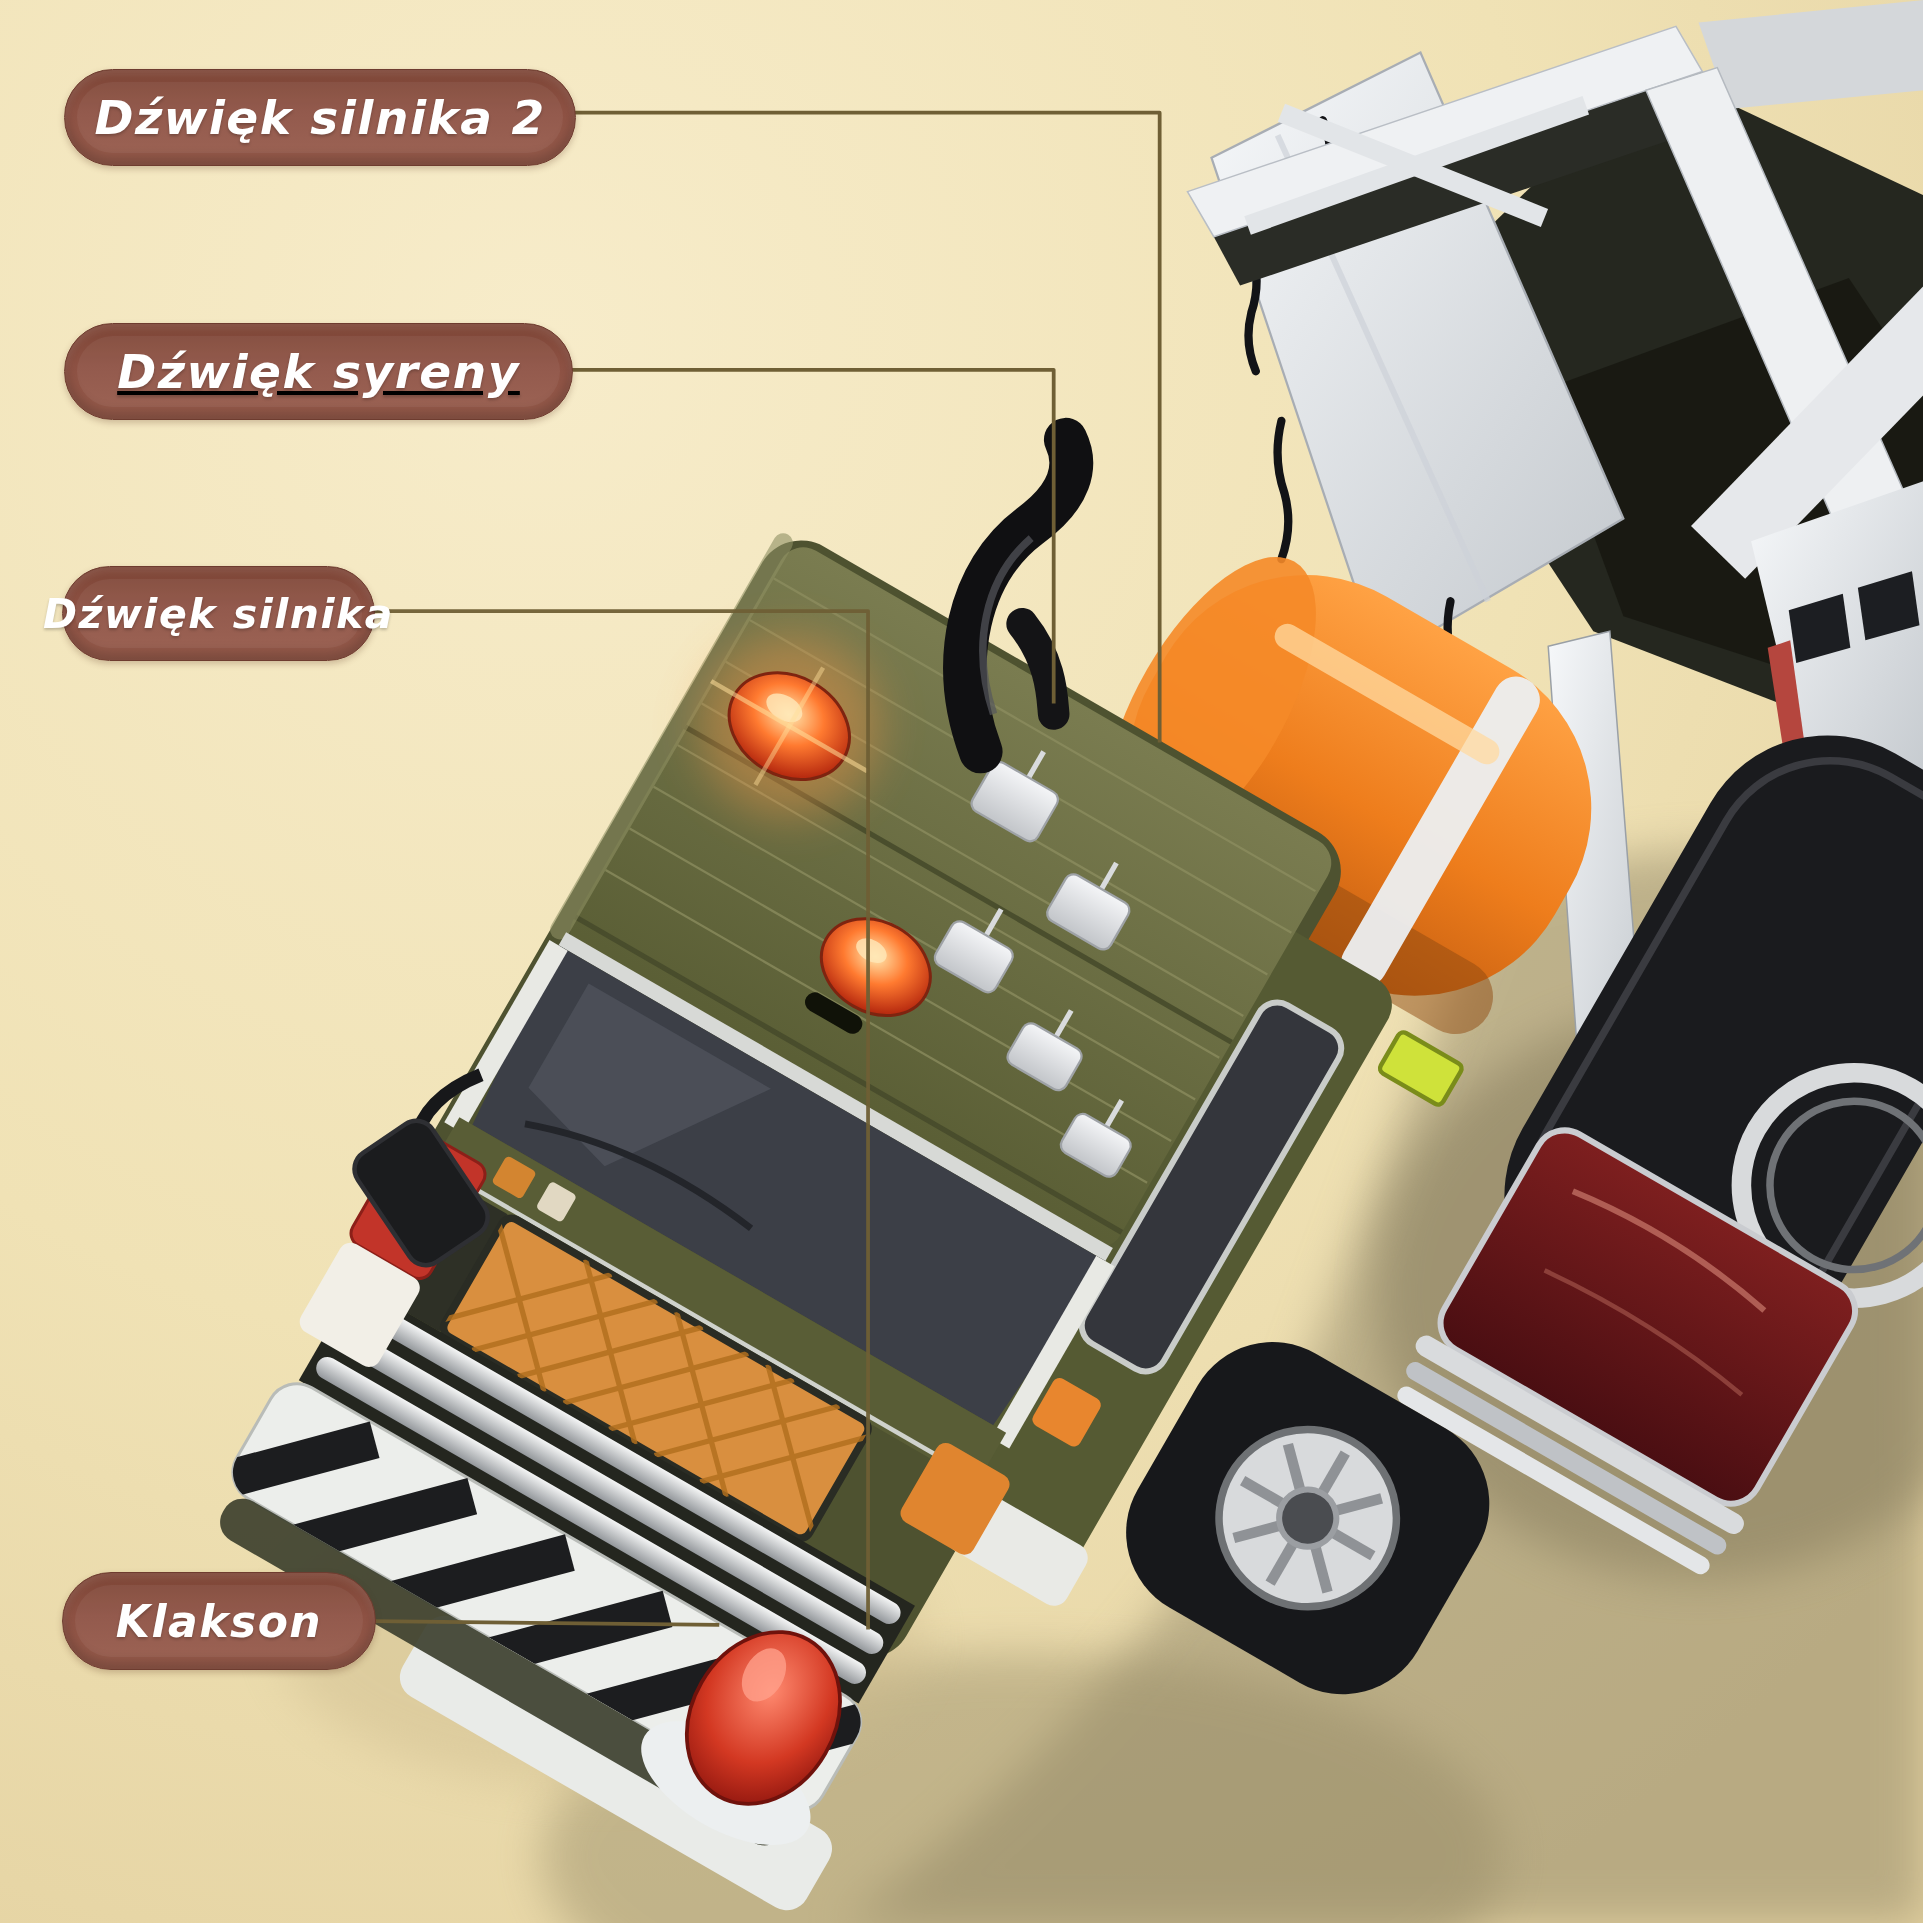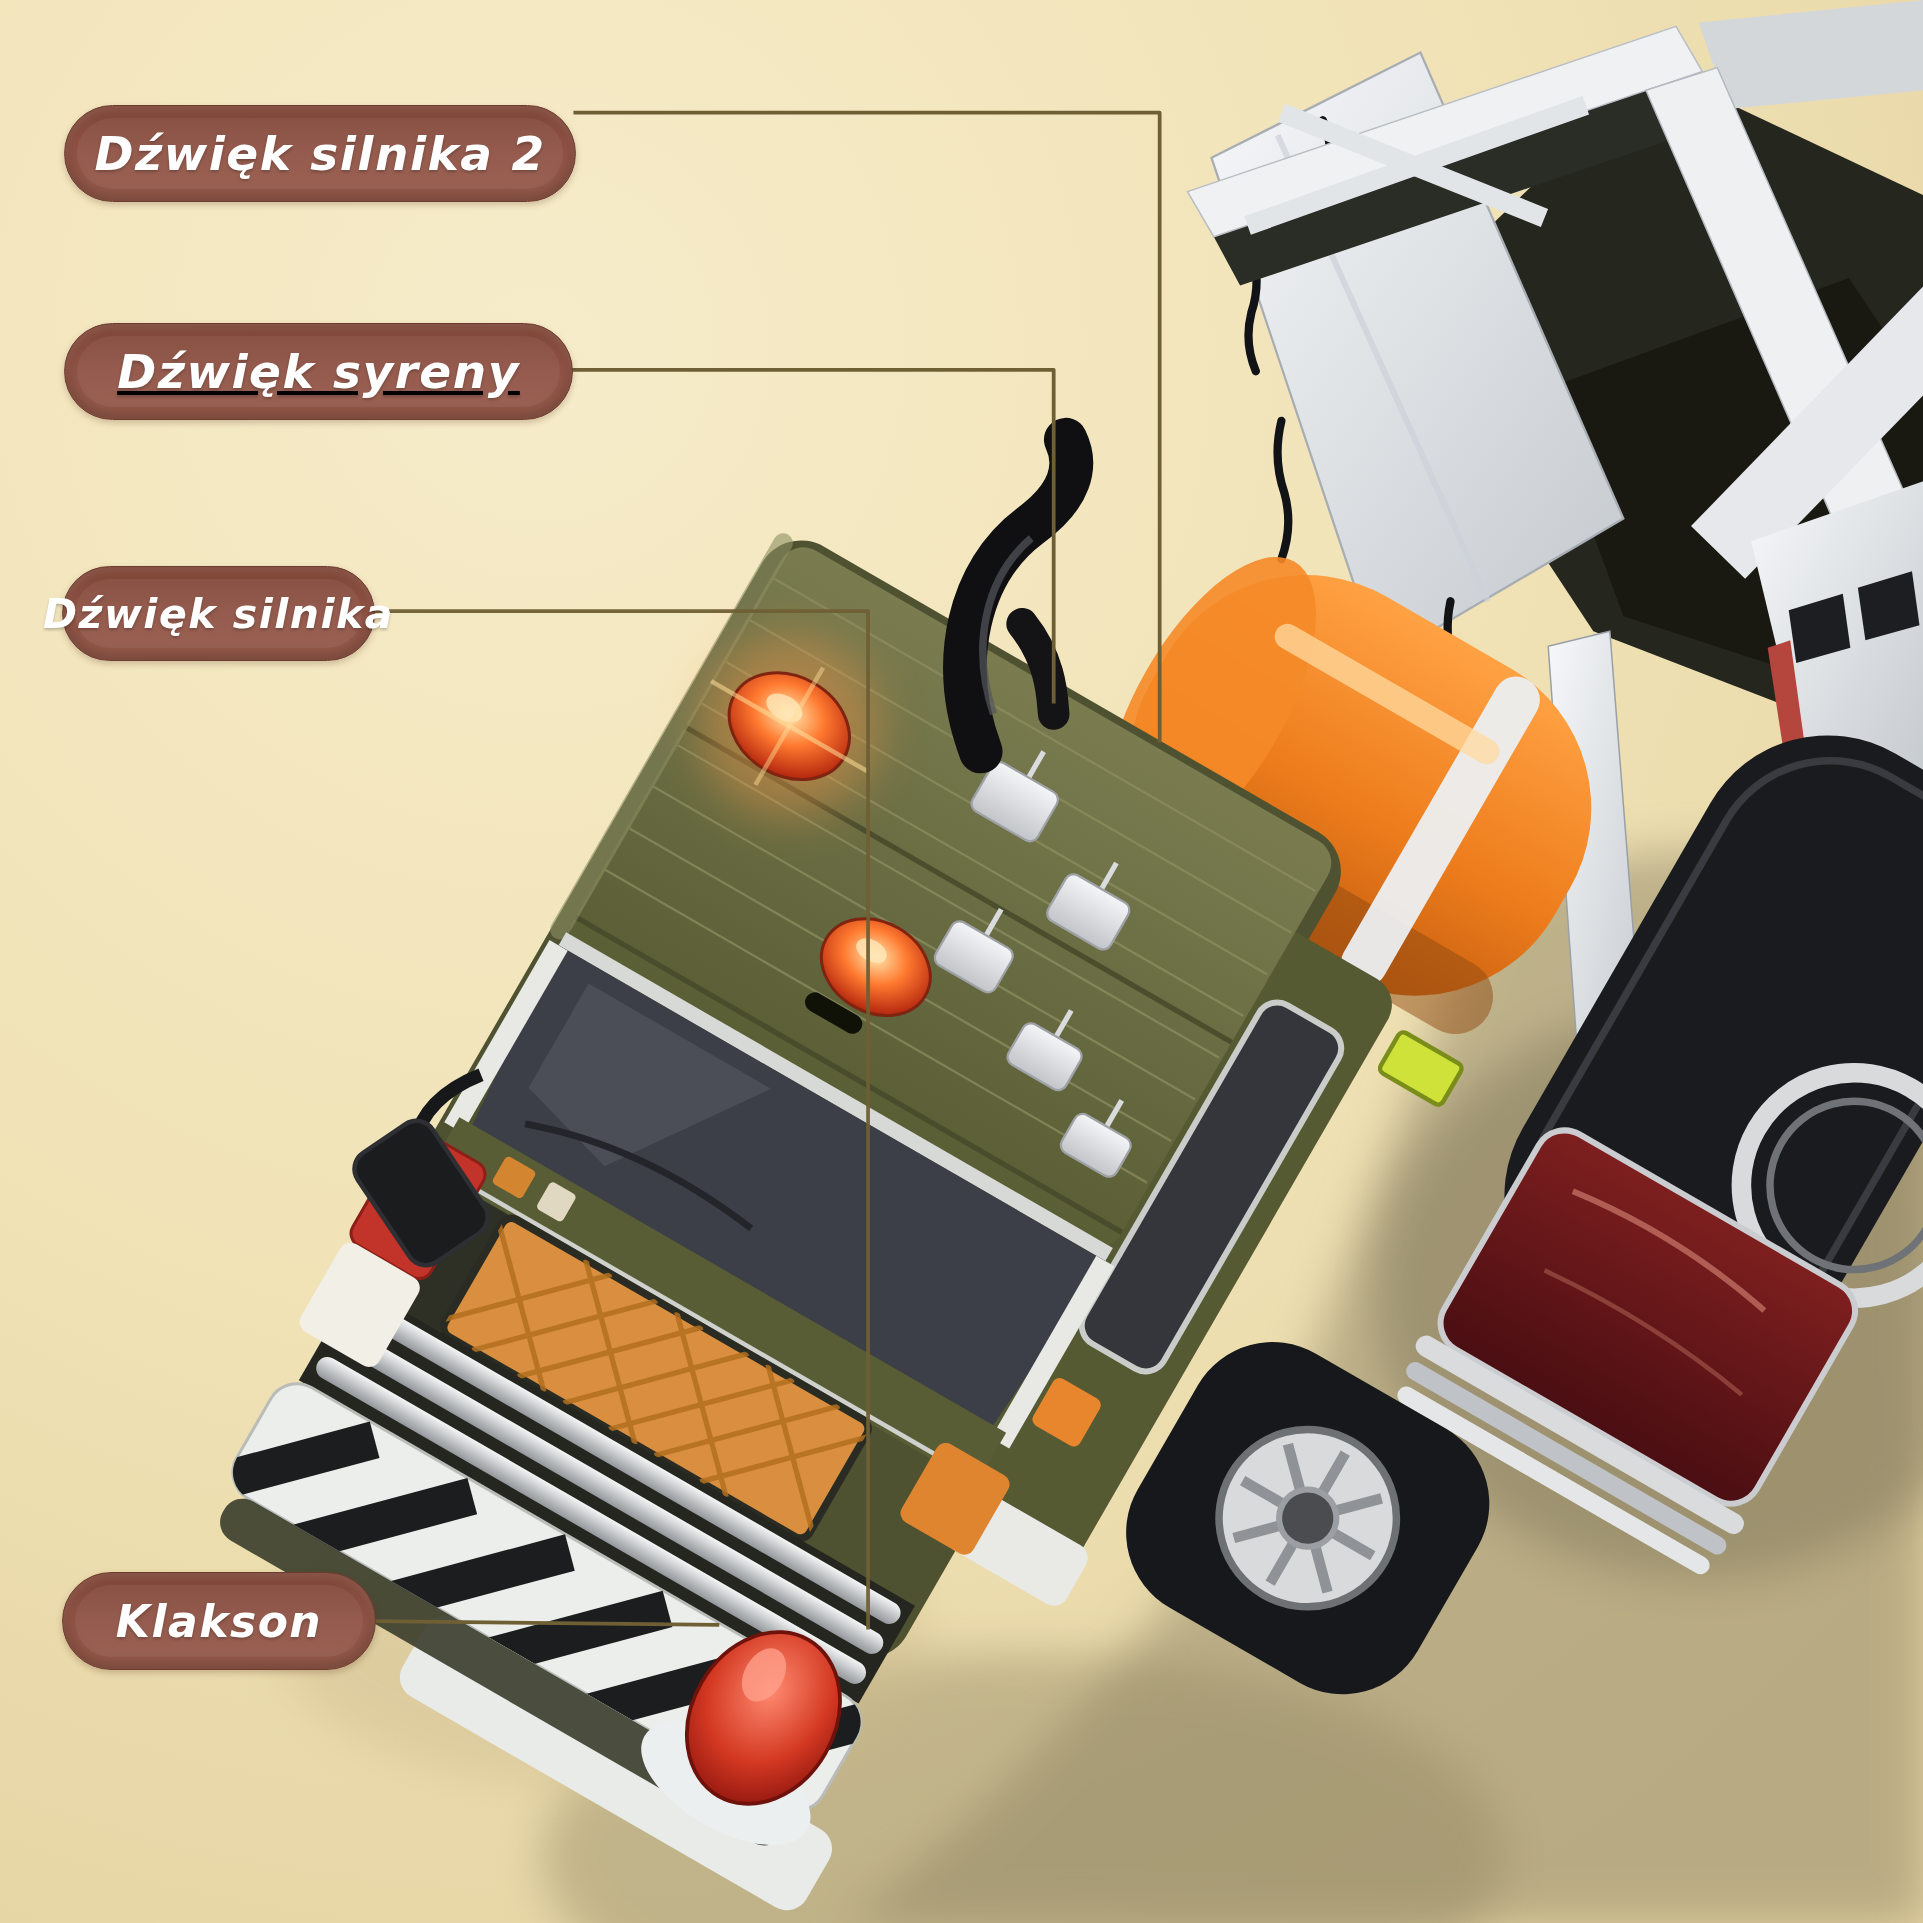--- a/index.html
+++ b/index.html
@@ -16,21 +16,21 @@
     box-shadow:inset 0 4.5px 7.5px rgba(255,255,255,.10),inset 0 -7.5px 12px rgba(0,0,0,.20),0 3px 6px rgba(90,50,30,.25);
   }
   .pill::after{
     content:"";position:absolute;inset:12px;border-radius:41px;
     background:rgba(255,255,255,.05);pointer-events:none;
   }
   .pill span{
     color:#ffffff;font-style:italic;font-weight:bold;letter-spacing:1.5px;
     white-space:nowrap;text-shadow:0 2.3px 3px rgba(0,0,0,.22);position:relative;z-index:1;
   }
-  .pill-1{left:64px;top:69px;width:510px;height:95px;margin-top:36px;}
+  .pill-1{left:64px;top:69px;width:510px;height:95px;}
   .pill-1 span{font-size:47px;}
   .pill-2{left:64px;top:323px;width:507px;height:95px;text-decoration:underline;}
   .pill-2 span{font-size:47px;}
   .pill-3{left:62px;top:566px;width:311px;height:93px;}
   .pill-3 span{font-size:41px;text-align:right;}
   .pill-4{left:62px;top:1572px;width:312px;height:96px;}
   .pill-4 span{font-size:44px;}
 </style>
 </head>
 <body>

